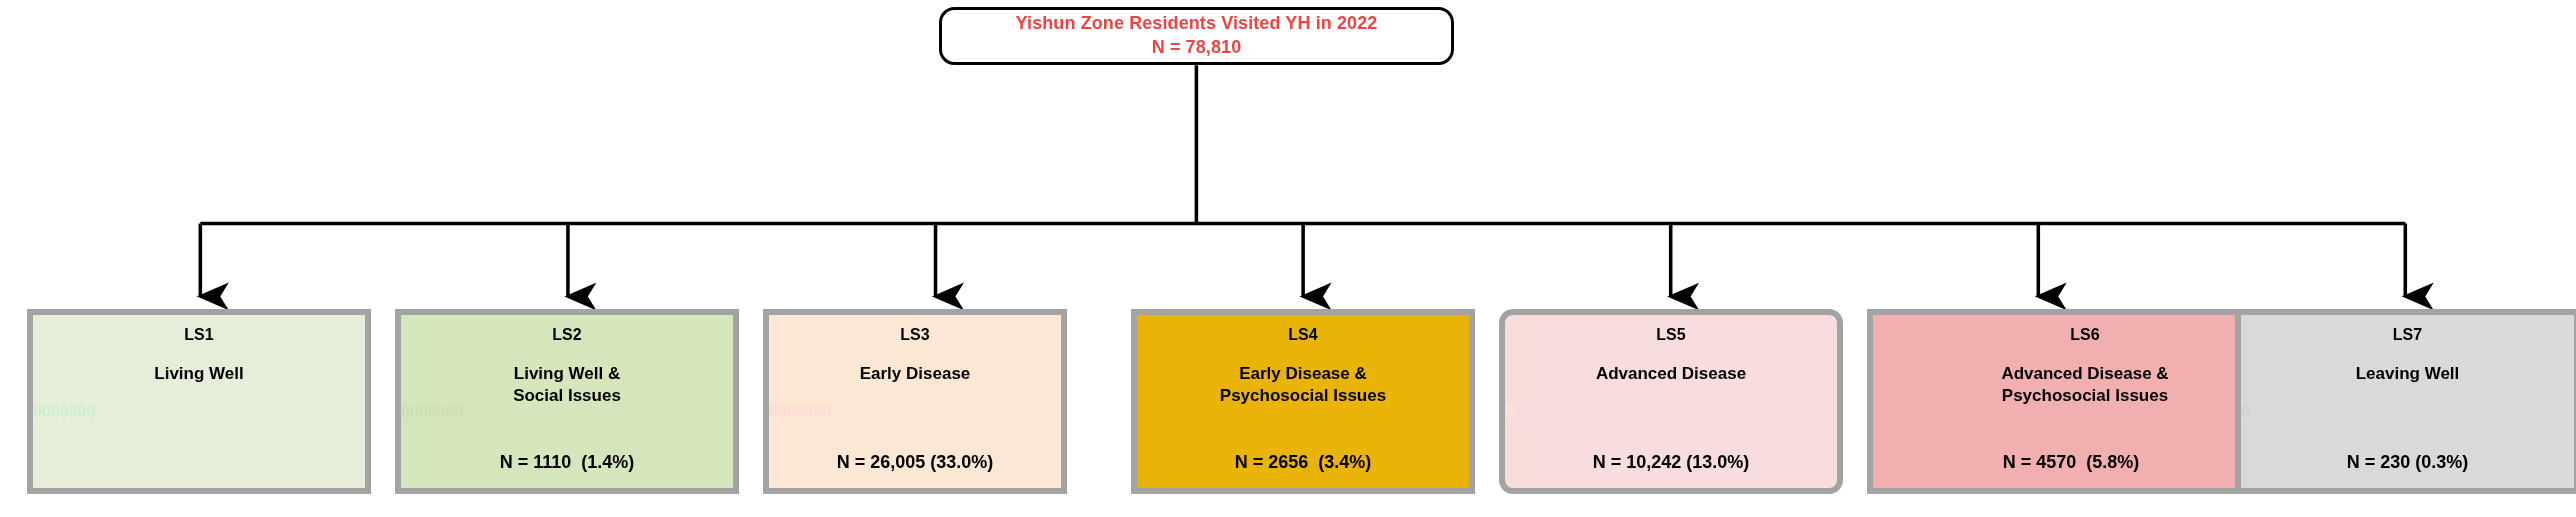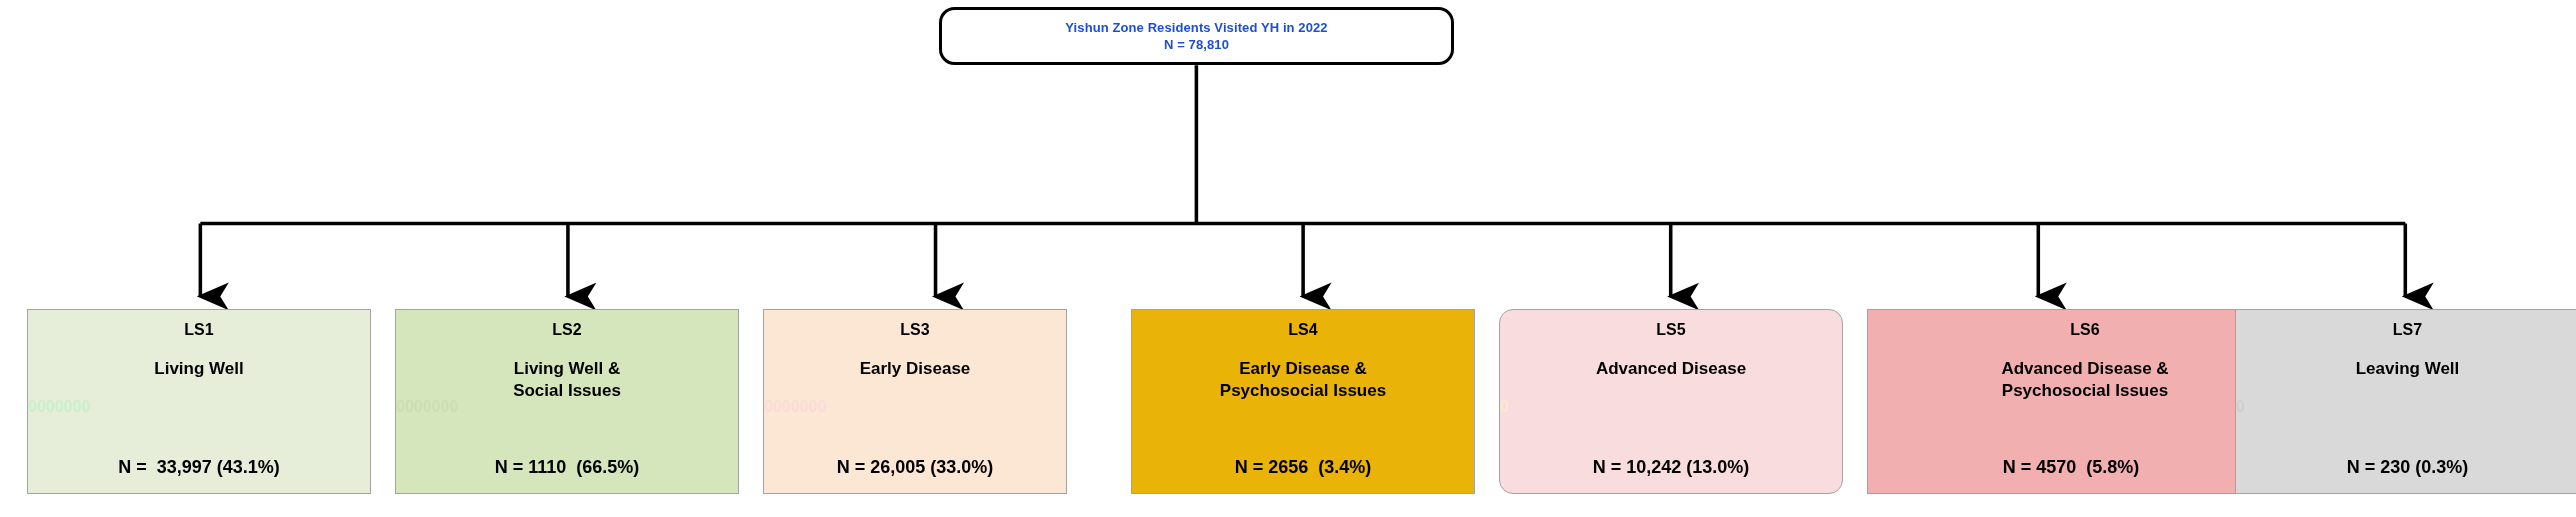--- a/index.html
+++ b/index.html
@@ -26,23 +26,23 @@
     border-radius: 15.4px;
     background: #ffffff;
     box-sizing: border-box;
     display: flex;
     flex-direction: column;
     align-items: center;
     justify-content: center;
     line-height: 1.32;
   }
   #root-node .root-line {
-    font-size: 13px;
+    font-size: 18px;
     font-weight: bold;
-    color: #1d4ed8;
+    color: #ef4444;
     white-space: nowrap;
     letter-spacing: 0.1px;
   }
 
   
   #connectors {
     position: absolute;
     left: 0;
     top: 0;
     width: 2576px;
@@ -55,21 +55,21 @@
     position: absolute;
     left: 0;
     top: 309px;
     width: 2576px;
     height: 185px;
   }
   .leaf-box {
     position: absolute;
     top: 0;
     height: 185px;
-    border: 1px solid #a3a3a3;
+    border: 6px solid #a3a3a3;
     box-sizing: border-box;
     display: flex;
     flex-direction: column;
     align-items: center;
     color: #000000;
     overflow: hidden;
   }
   .leaf-code {
     margin-top: 10.7px;
     font-size: 16px;
@@ -136,29 +136,28 @@
   <path d="M 3436 377 L 3436 500" stroke="#000000" stroke-width="6" fill="none" marker-end="url(#arrowhead)"></path>
   <path d="M 4055 377 L 4055 500" stroke="#000000" stroke-width="6" fill="none" marker-end="url(#arrowhead)"></path>
 </svg>
 
 <div id="leaf-row">
 
   <div class="leaf-box" style="left: 27px; width: 344px; background: rgb(230, 237, 217);">
     <div class="leaf-code">LS1</div>
     <div class="leaf-name">Living Well</div>
     <div class="leaf-ghost" style="color: rgb(201, 239, 203);">0000000</div>
-    <div class="leaf-stat">N =  33,997 (43.1%)</div>
   </div>
 
   <div class="leaf-box" style="left: 395px; width: 344px; background: rgb(213, 229, 188);">
     <div class="leaf-code">LS2</div>
     <div class="leaf-name">Living Well &amp;
 Social Issues</div>
     <div class="leaf-ghost" style="color: rgb(204, 222, 180);">0000000</div>
-    <div class="leaf-stat">N = 1110  (66.5%)</div>
+    <div class="leaf-stat">N = 1110  (1.4%)</div>
   </div>
 
   <div class="leaf-box" style="left: 763px; width: 304px; background: rgb(252, 230, 212);">
     <div class="leaf-code">LS3</div>
     <div class="leaf-name">Early Disease</div>
     <div class="leaf-ghost" style="color: rgb(251, 220, 216);">0000000</div>
     <div class="leaf-stat">N = 26,005 (33.0%)</div>
   </div>
 
   <div class="leaf-box" style="left: 1131px; width: 344px; background: #eab308;">

